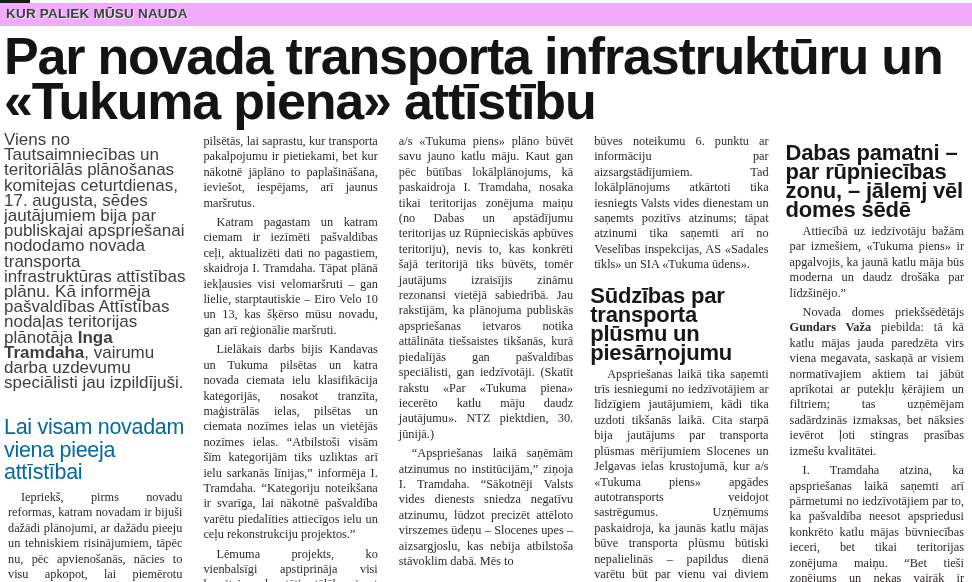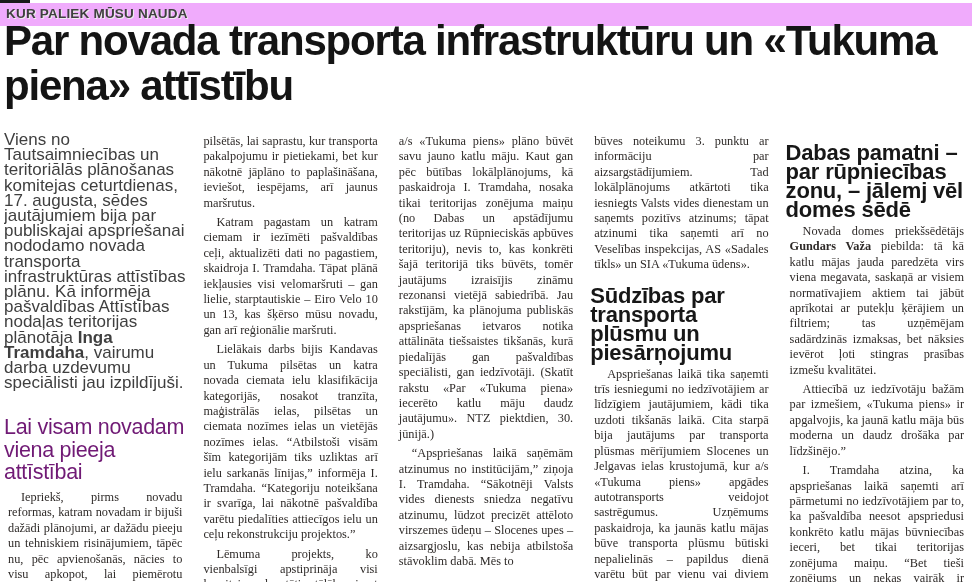--- a/index.html
+++ b/index.html
@@ -25,26 +25,26 @@
     font-family: "Liberation Sans", sans-serif;
     font-weight: 700; font-size: 13.5px;
     color: #3f3f3f;
     text-shadow: 1px 1px 0 #eeeeee;
     letter-spacing: 0.2px;
     white-space: nowrap;
   }
   .kicker.left { left: 6px; }
   .kicker.right { left: 585px; }
   .headline {
-    position: absolute; left: 4px; top: 18px;
+    position: absolute; left: 4px; top: 34px;
     width: 964px;
     margin: 0;
     font-family: "Liberation Sans", sans-serif;
     font-weight: 700;
-    font-size: 42px;
+    font-size: 52px;
     line-height: 45px;
     letter-spacing: -1.2px;
     color: #141414;
   }
   .columns {
     position: absolute; left: 4px; top: 130px;
     width: 964px; height: 452px;
     display: grid;
     grid-template-columns: repeat(5, 1fr);
     column-gap: 13px;
@@ -56,21 +56,21 @@
     font-family: "Liberation Sans", sans-serif;
     font-size: 17px; line-height: 15.2px;
     color: #3f3f3f;
     text-align: left;
   }
   .subhead-light {
     margin: 26px 0 6px 0;
     font-family: "Liberation Sans", sans-serif;
     font-weight: 400;
     font-size: 21.5px; line-height: 22.5px;
-    color: #701a75;
+    color: #0369a1;
     letter-spacing: -0.3px;
   }
   .subhead-bold {
     margin: 13px 0 5px 0;
     font-family: "Liberation Sans", sans-serif;
     font-weight: 700;
     font-size: 22px; line-height: 19px;
     color: #171717;
     letter-spacing: -0.2px;
   }
@@ -105,23 +105,23 @@
       <p class="body"><span>pilsētās, lai saprastu, kur transporta pakalpojumu ir pietiekami, bet kur nākotnē jāplāno to paplašināšana, ieviešot, iespējams, arī jaunus maršrutus.</span></p>
       <p class="body indent"><span>Katram pagastam un katram ciemam ir iezīmēti pašvaldības ceļi, aktualizēti dati no pagastiem, skaidroja I. Tramdaha. Tāpat plānā iekļausies visi velomaršruti – gan lielie, starptautiskie – Eiro Velo 10 un 13, kas šķērso mūsu novadu, gan arī reģionālie maršruti.</span></p>
       <p class="body indent"><span>Lielākais darbs bijis Kandavas un Tukuma pilsētas un katra novada ciemata ielu klasifikācija kategorijās, nosakot tranzīta, maģistrālās ielas, pilsētas un ciemata nozīmes ielas un vietējās nozīmes ielas. “Atbilstoši visām šīm kategorijām tiks uzliktas arī ielu sarkanās līnijas,” informēja I. Tramdaha. “Kategoriju noteikšana ir svarīga, lai nākotnē pašvaldība varētu piedalīties attiecīgos ielu un ceļu rekonstrukciju projektos.”</span></p>
       <p class="body indent"><span>Lēmuma projekts, ko vienbalsīgi apstiprināja visi komitejas deputāti, tālāk virzot jautājumu apstiprināšanai domes sēdē, paredz nodot plānu publiskajai apspriešanai. Tā</span></p>
     </div>
     <div class="column">
       <p class="body"><span>a/s «Tukuma piens» plāno būvēt savu jauno katlu māju. Kaut gan pēc būtības lokālplānojums, kā paskaidroja I. Tramdaha, nosaka tikai teritorijas zonējuma maiņu (no Dabas un apstādījumu teritorijas uz Rūpnieciskās apbūves teritoriju), nevis to, kas konkrēti šajā teritorijā tiks būvēts, tomēr jautājums izraisījis zināmu rezonansi vietējā sabiedrībā. Jau rakstījām, ka plānojuma publiskās apspriešanas ietvaros notika attālināta tiešsaistes tikšanās, kurā piedalījās gan pašvaldības speciālisti, gan iedzīvotāji. (Skatīt rakstu «Par «Tukuma piena» iecerēto katlu māju daudz jautājumu». NTZ piektdien, 30. jūnijā.)</span></p>
       <p class="body indent"><span>“Apspriešanas laikā saņēmām atzinumus no institūcijām,” ziņoja I. Tramdaha. “Sākotnēji Valsts vides dienests sniedza negatīvu atzinumu, lūdzot precizēt attēloto virszemes ūdeņu – Slocenes upes – aizsargjoslu, kas nebija atbilstoša stāvoklim dabā. Mēs to</span></p>
     </div>
     <div class="column">
-      <p class="body"><span>būves noteikumu 3. punktu ar informāciju par aizsargstādījumiem. Tad lokālplānojums atkārtoti tika iesniegts Valsts vides dienestam un saņemts pozitīvs atzinums; tāpat atzinumi tika saņemti arī no Veselības inspekcijas, AS «Sadales tīkls» un SIA «Tukuma ūdens».</span></p>
+      <p class="body"><span>būves noteikumu 6. punktu ar informāciju par aizsargstādījumiem. Tad lokālplānojums atkārtoti tika iesniegts Valsts vides dienestam un saņemts pozitīvs atzinums; tāpat atzinumi tika saņemti arī no Veselības inspekcijas, AS «Sadales tīkls» un SIA «Tukuma ūdens».</span></p>
       <h3 class="subhead-bold"><span>Sūdzības par transporta plūsmu un piesārņojumu</span></h3>
       <p class="body indent"><span>Apspriešanas laikā tika saņemti trīs iesniegumi no iedzīvotājiem ar līdzīgiem jautājumiem, kādi tika uzdoti tikšanās laikā. Cita starpā bija jautājums par transporta plūsmas mērījumiem Slocenes un Jelgavas ielas krustojumā, kur a/s «Tukuma piens» apgādes autotransports veidojot sastrēgumus. Uzņēmums paskaidroja, ka jaunās katlu mājas būve transporta plūsmu būtiski nepalielinās – papildus dienā varētu būt par vienu vai diviem transporta līdzekļiem vairāk nekā līdz šim. Tāpat Būvvalde ir lūgusi uzņēmumam sniegt paskaidrojumus par iespējamu teritorijas degradāciju, jo konstatēti izbērti būvgruži, kuriem tur nebū-</span></p>
     </div>
     <div class="column">
       <h3 class="subhead-bold"><span>Dabas pamatni – par rūpniecības zonu, – jālemj vēl domes sēdē</span></h3>
+      <p class="body indent"><span>Attiecībā uz iedzīvotāju bažām par izmešiem, «Tukuma piens» ir apgalvojis, ka jaunā katlu māja būs moderna un daudz drošāka par līdzšinējo.”</span></p>
       <p class="body indent"><span>Novada domes priekšsēdētājs </span><b>Gundars Važa</b><span> piebilda: tā kā katlu mājas jauda paredzēta virs viena megavata, saskaņā ar visiem normatīvajiem aktiem tai jābūt aprīkotai ar putekļu ķērājiem un filtriem; tas uzņēmējam sadārdzinās izmaksas, bet nāksies ievērot ļoti stingras prasības izmešu kvalitātei.</span></p>
-      <p class="body indent"><span>Attiecībā uz iedzīvotāju bažām par izmešiem, «Tukuma piens» ir apgalvojis, ka jaunā katlu māja būs moderna un daudz drošāka par līdzšinējo.”</span></p>
       <p class="body indent"><span>I. Tramdaha atzina, ka apspriešanas laikā saņemti arī pārmetumi no iedzīvotājiem par to, ka pašvaldība neesot apspriedusi konkrēto katlu mājas būvniecības ieceri, bet tikai teritorijas zonējuma maiņu. “Bet tieši zonējums un nekas vairāk ir lokālplānojuma būtība un mērķis. Ja katlu mājas projektēšanas procesā radīsies nepieciešamība veikt publisko apspriešanu jau par pašu projektu, Būvvalde to organizēs,” sacīja teritorijas plānotāja</span></p>
     </div>
   </main>
 
 </body></html>

